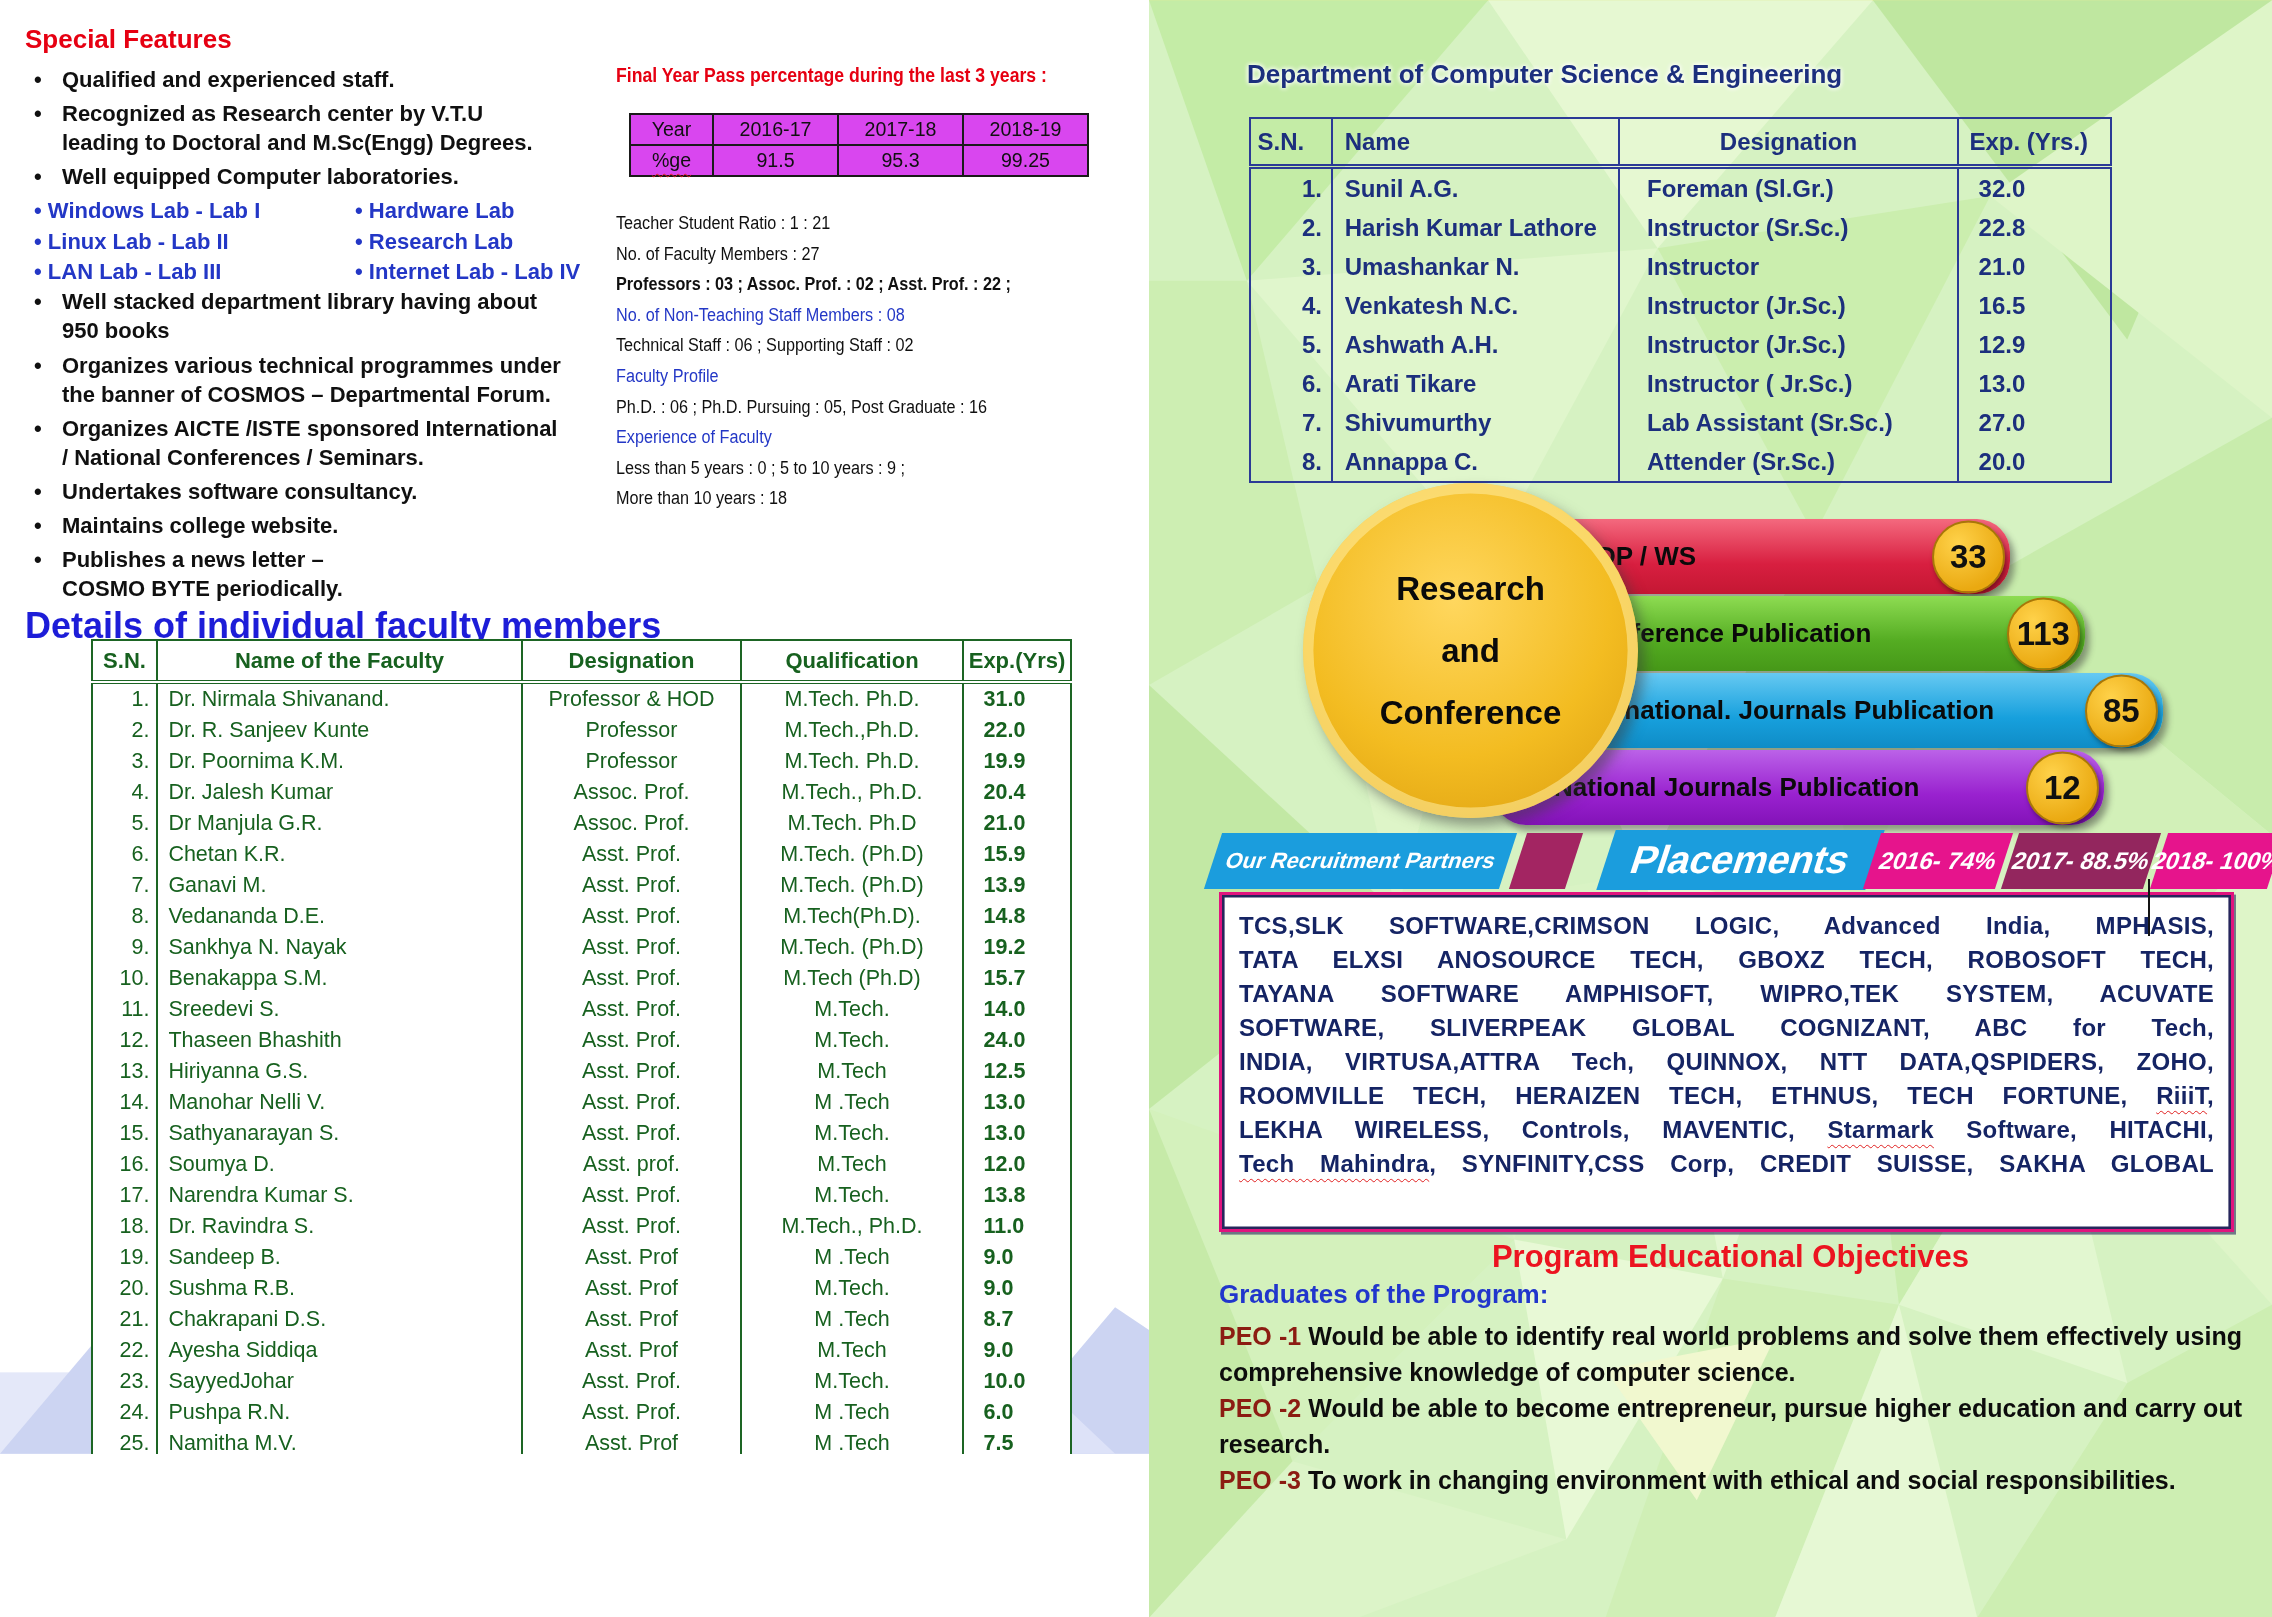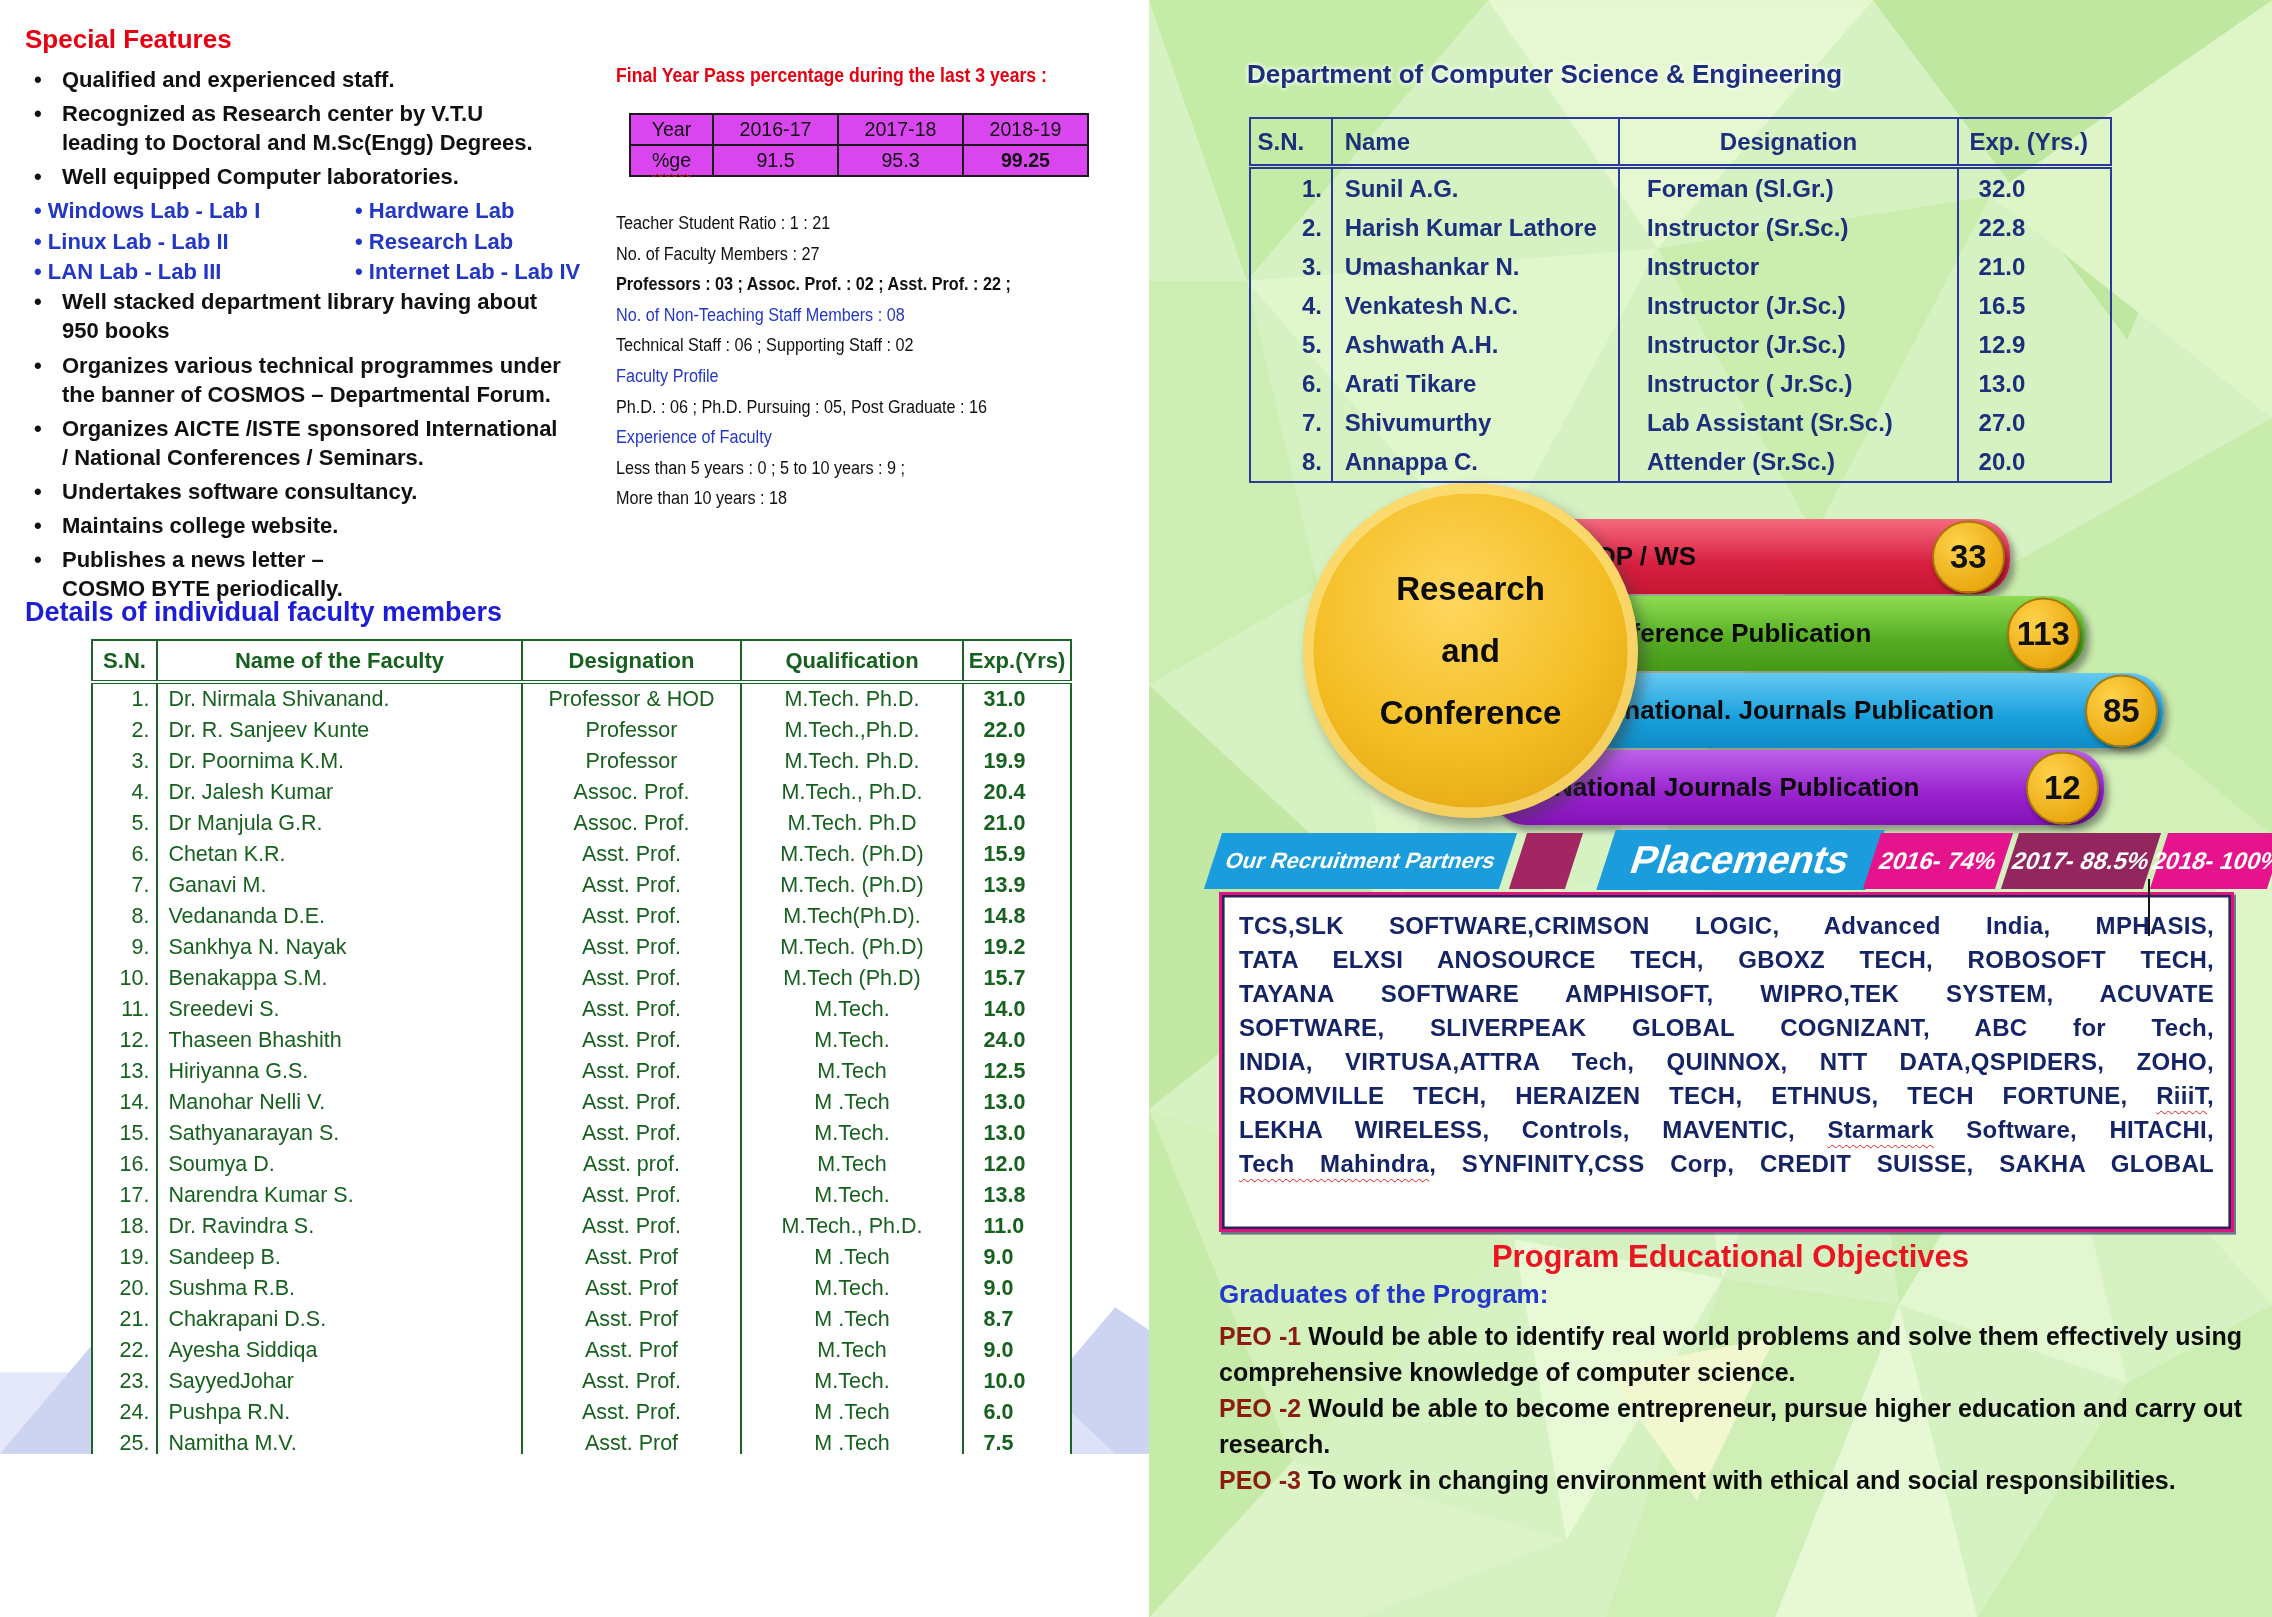--- a/index.html
+++ b/index.html
@@ -20,28 +20,28 @@
   .lab-cell::before{content:"• ";}
   .lab-cell2{flex:1;}
   .lab-cell2::before{content:"• ";}
 
   .mid-col{position:absolute;left:616px;top:64px;width:483px;z-index:2;}
   .pass-title{color:#e60012;font-weight:bold;font-size:19.6px;transform:scaleX(.9);transform-origin:0 0;white-space:nowrap;}
   .pass-table{margin:26px 0 0 13px;border-collapse:collapse;}
   .pass-table th,.pass-table td{border:2px solid #1a1a1a;font-size:19.6px;height:29px;padding:0 6.5px;text-align:center;font-weight:normal;color:#101010;background:#d946ef;}
   .pass-table .pc0{min-width:68px;}
   .pass-table .pcx{min-width:110px;}
-  .pass-table .bold-cell{font-weight:bold;}
+  .pass-table .bold-cell{font-weight:normal;}
   .red-wavy{text-decoration:underline wavy #e02020;text-decoration-thickness:1.3px;text-underline-offset:5.9px;}
   .stats{margin-top:37px;}
   .stat{font-size:18px;line-height:19.6px;margin-bottom:11px;color:#101010;transform:scaleX(.9);transform-origin:0 50%;white-space:nowrap;}
   .stat.b{color:#2337c6;}
   .stat.kb{font-weight:bold;}
 
-  .fac-title{position:absolute;left:25px;top:575px;font-size:27px;font-weight:bold;color:#1d1dd8;z-index:2;}
+  .fac-title{position:absolute;left:25px;top:575px;font-size:36px;font-weight:bold;color:#1d1dd8;z-index:2;}
   .fac-table{position:absolute;left:91px;top:639px;border-collapse:collapse;table-layout:fixed;background:#fff;z-index:2;border-bottom:5.2px double #1d6524;}
   .fac-table th{border:2px solid #1d6524;border-bottom:4.6px double #1d6524;font-size:22px;font-weight:bold;height:37px;color:#17611f;background:#fff;}
   .fac-table td{border-left:2px solid #1d6524;border-right:2px solid #1d6524;font-size:21.5px;color:#17611f;height:31px;line-height:31px;padding:0;overflow:hidden;white-space:nowrap;}
   .fac-table .c0{text-align:right;padding-right:6.5px;}
   .fac-table .c1{padding-left:10.4px;}
   .fac-table .c2{text-align:center;}
   .fac-table .c3{text-align:center;}
   .fac-table .c4{padding-left:19.6px;font-weight:bold;}
 
   

